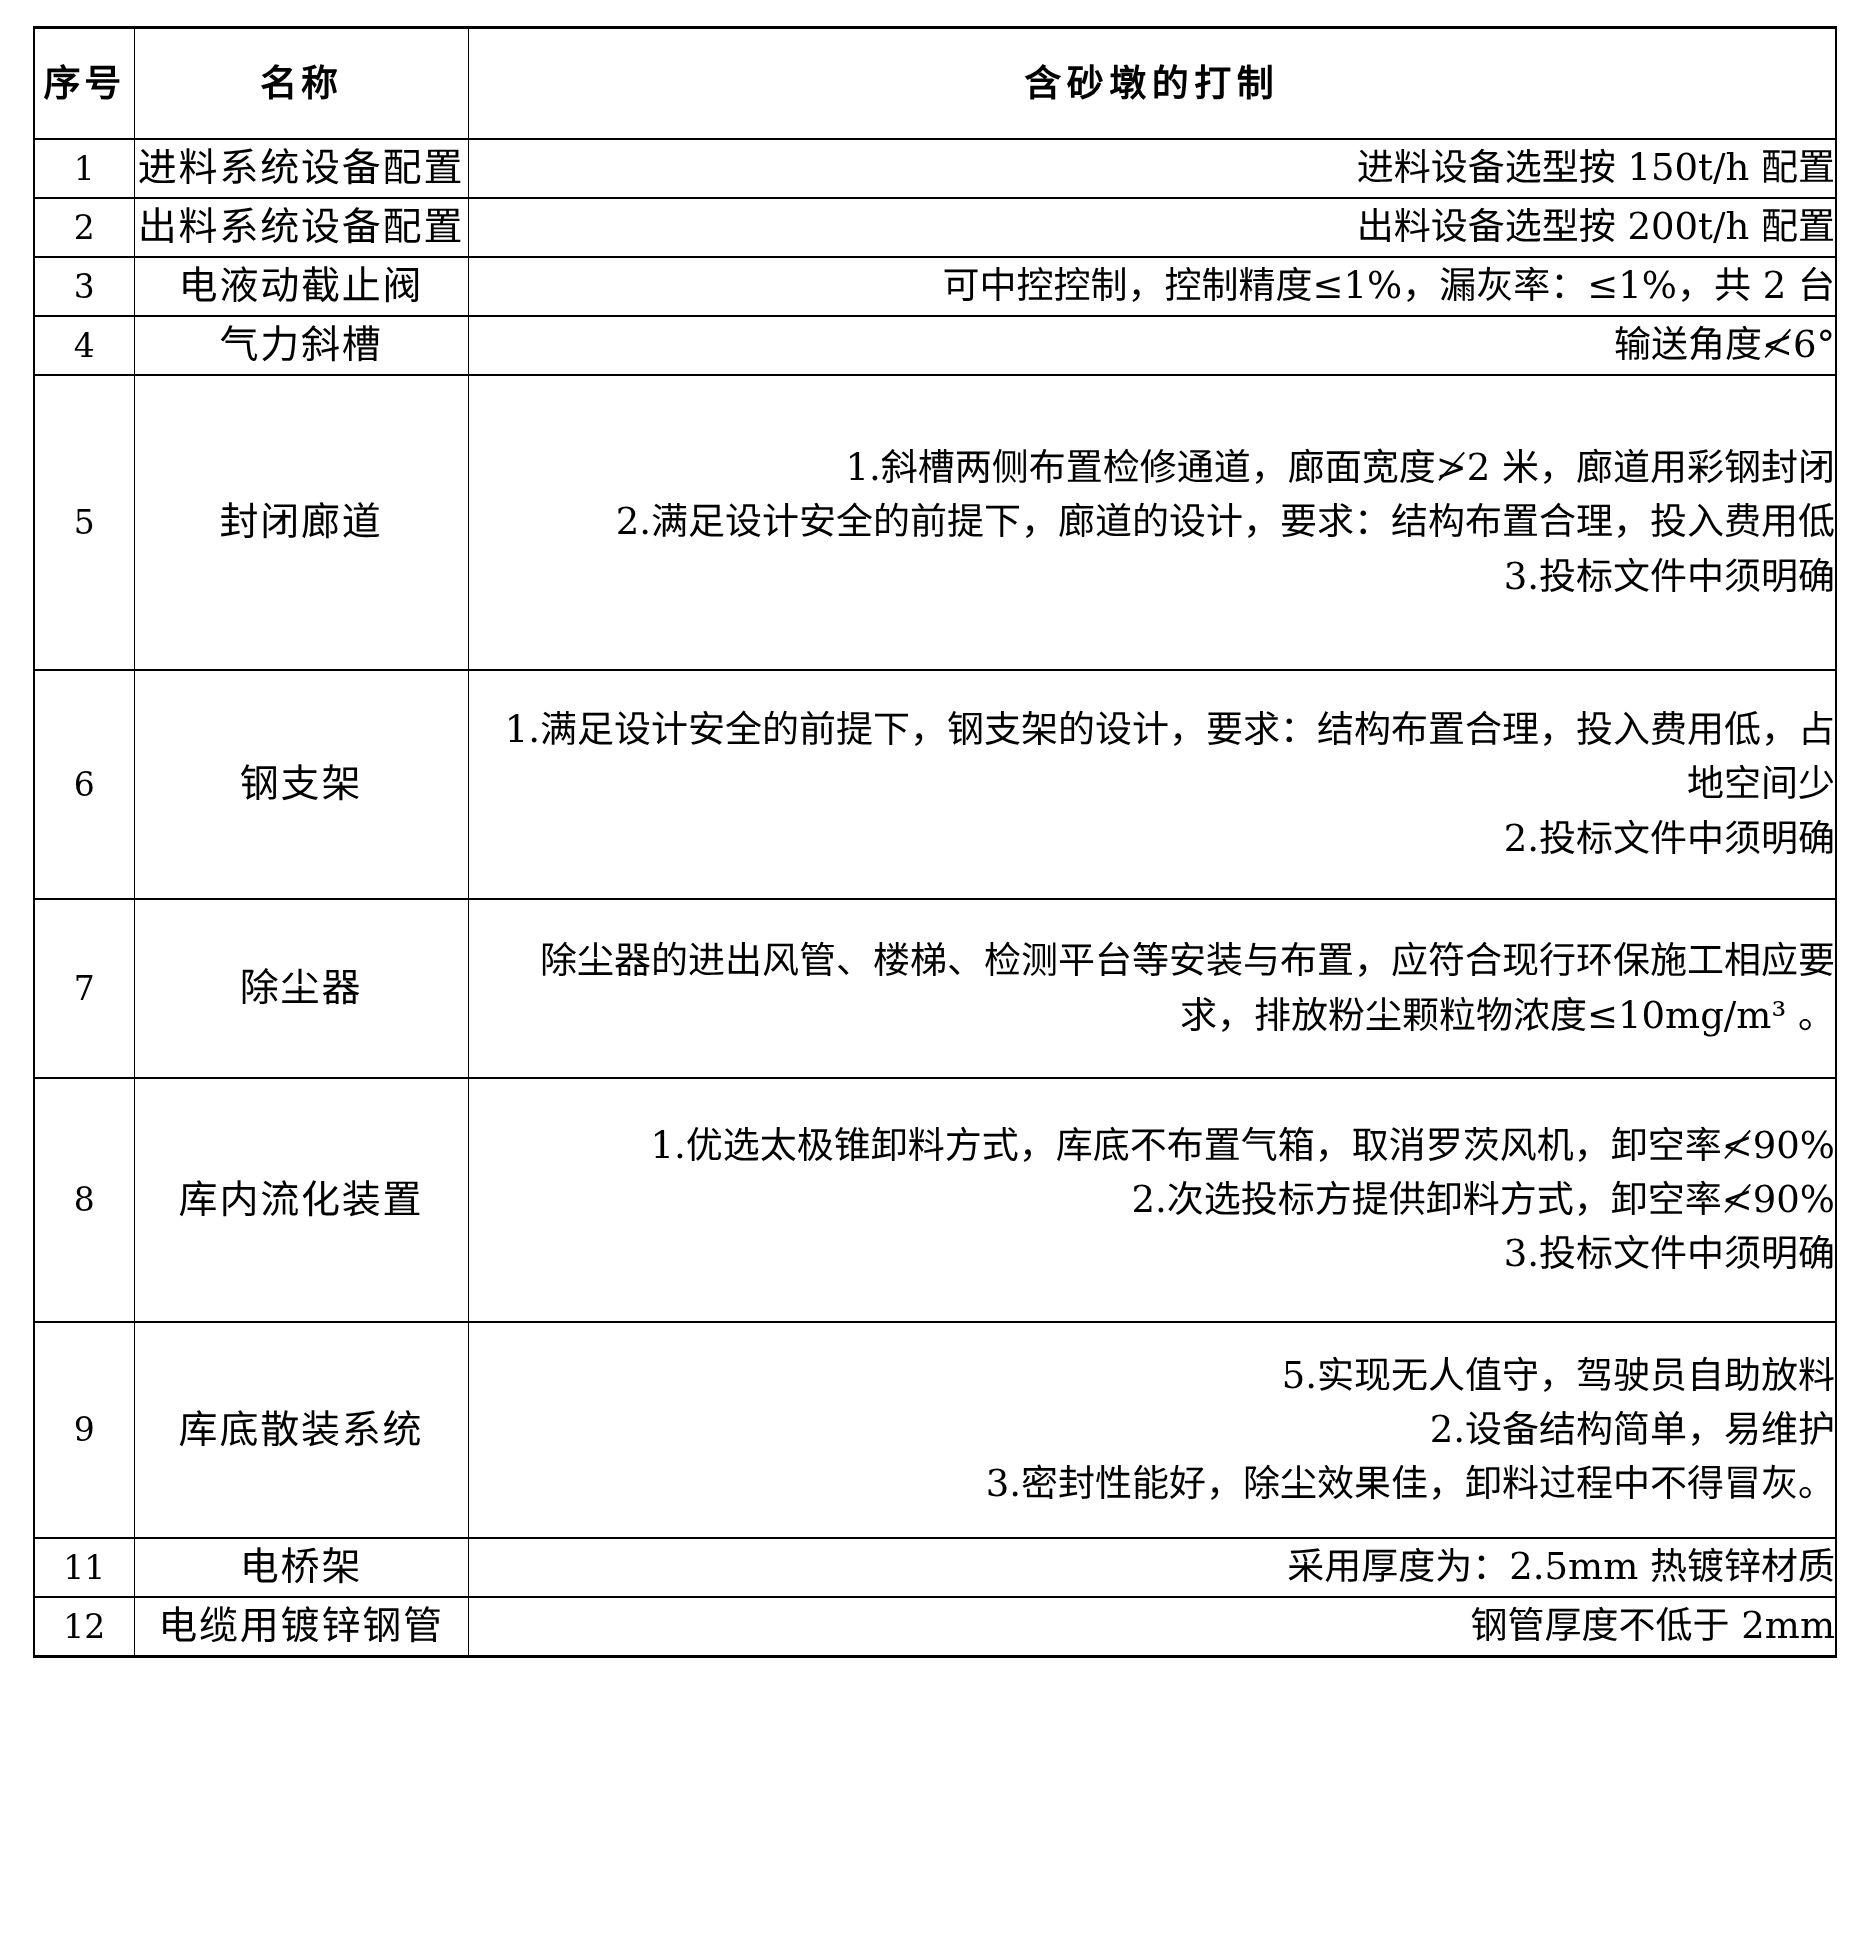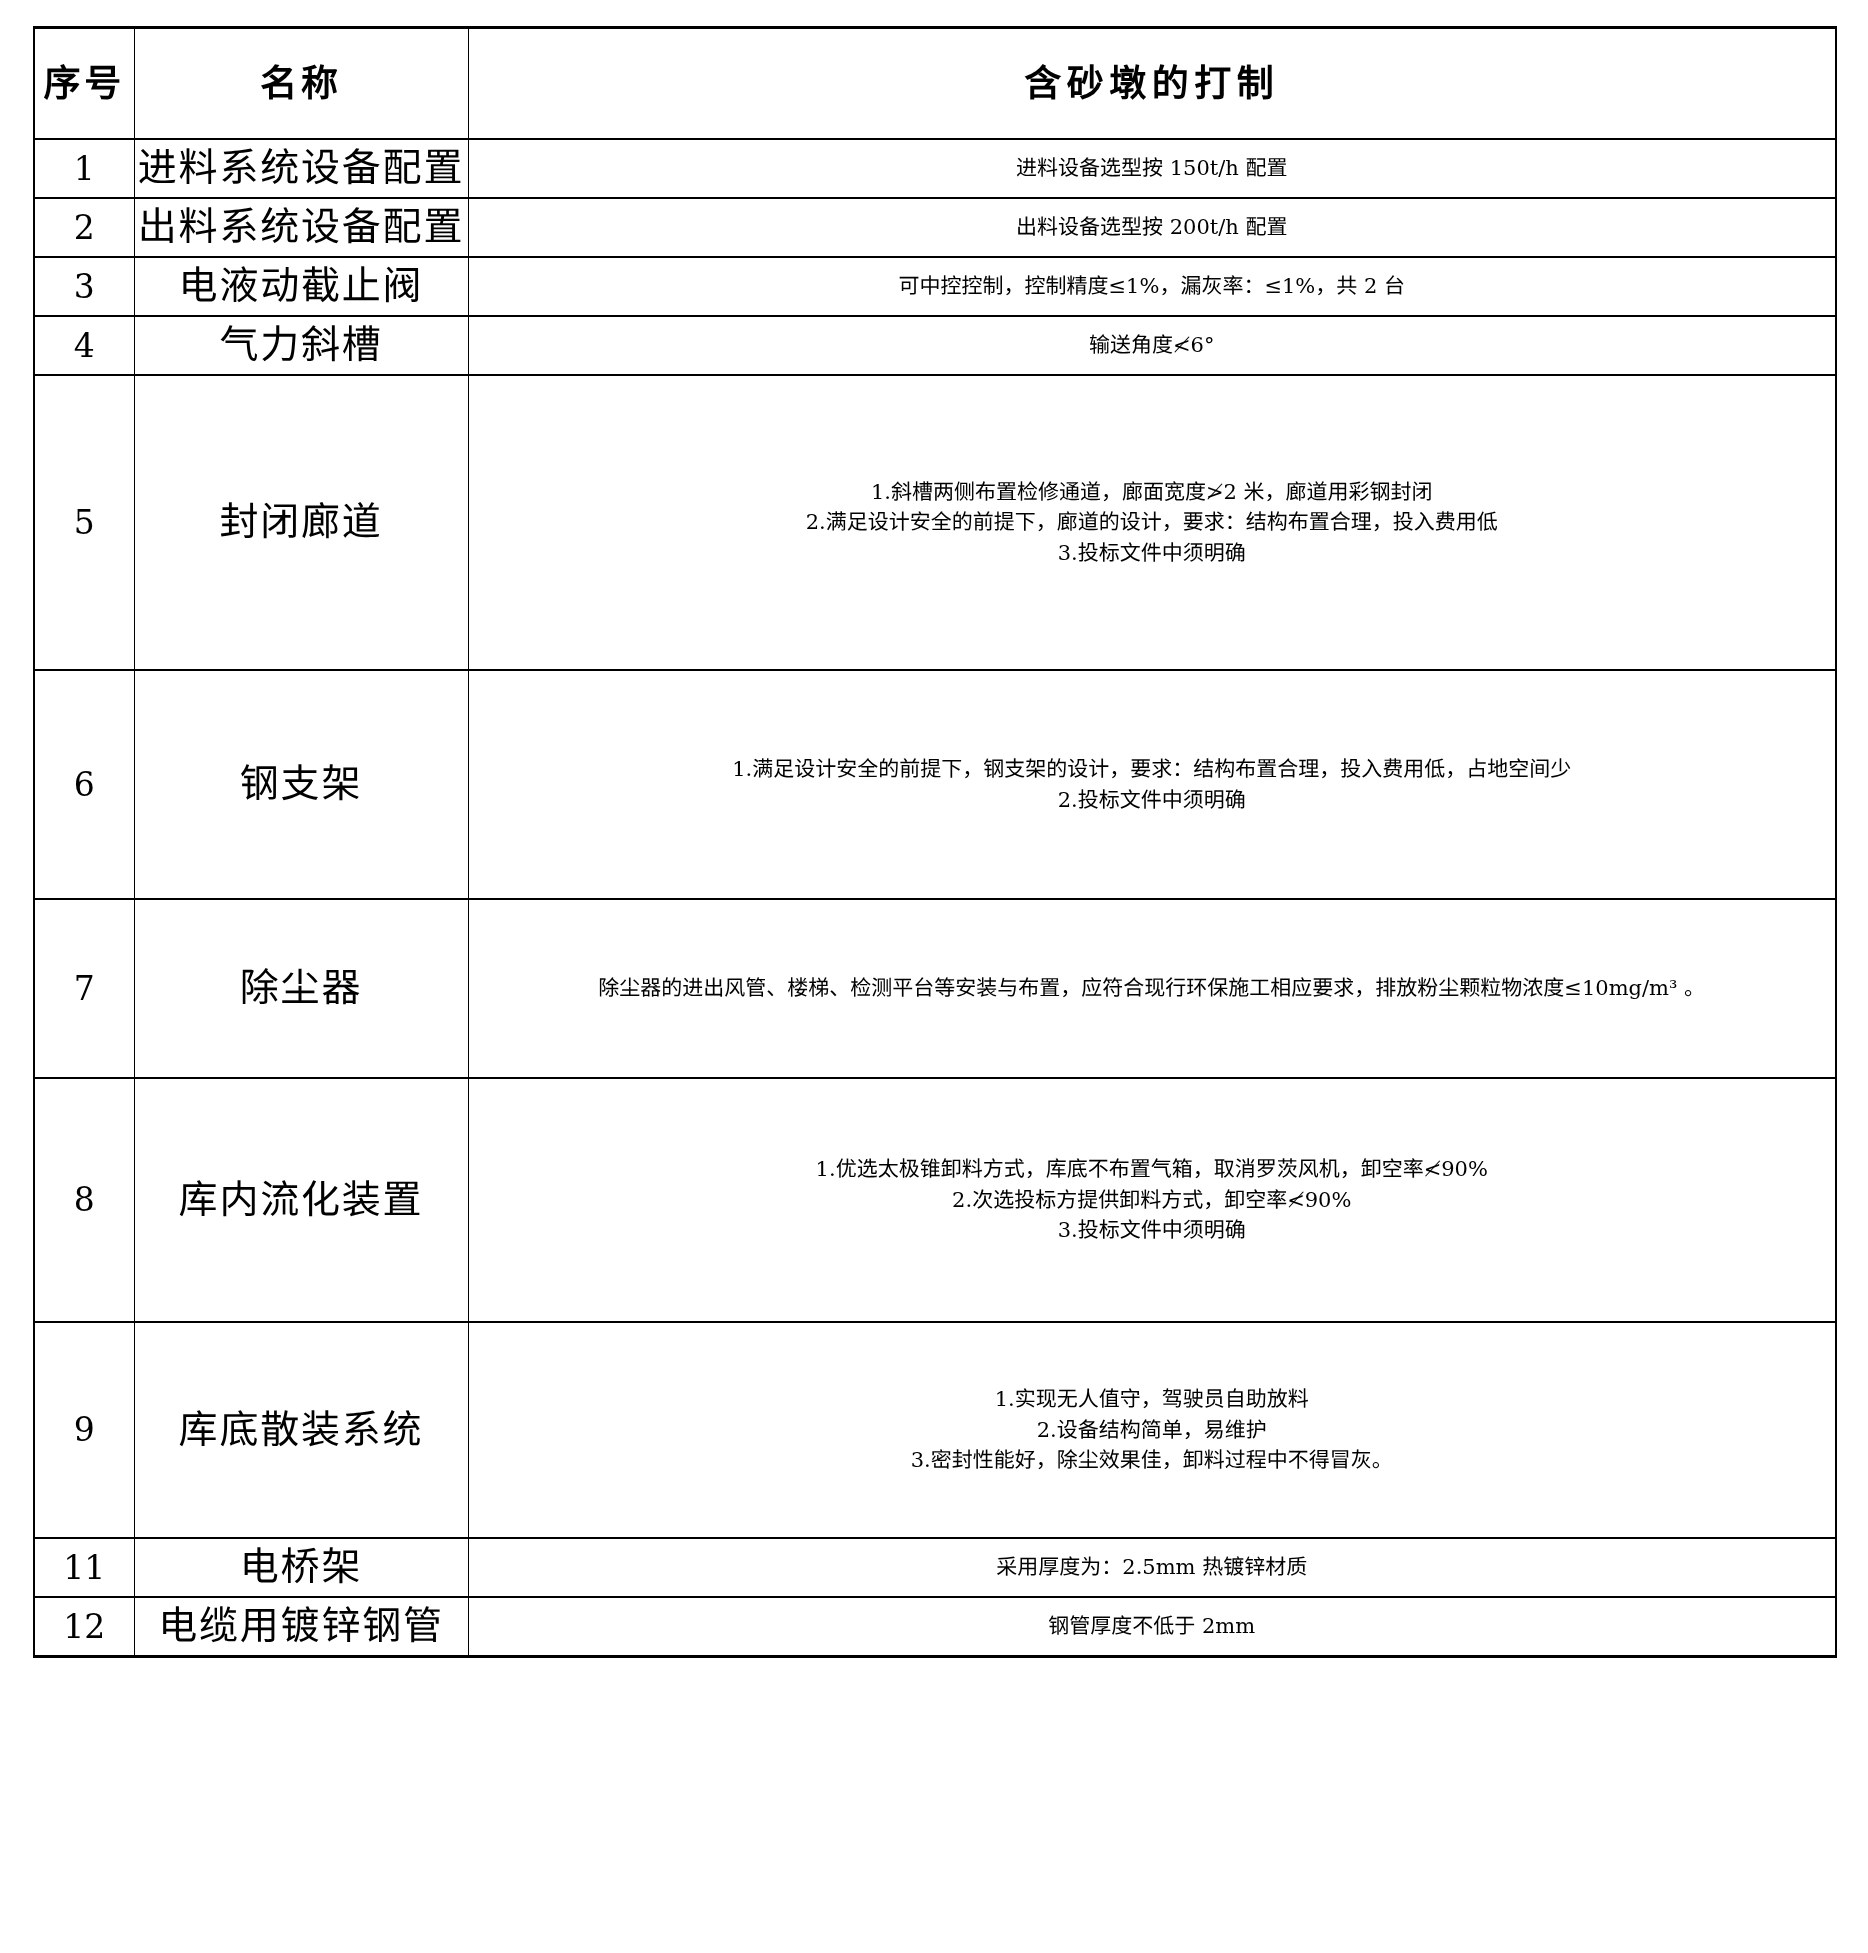--- a/index.html
+++ b/index.html
@@ -64,22 +64,22 @@
     font-size: 33px;
     line-height: 1.2;
   }
   td.col-name {
     text-align: center;
     font-size: 39px;
     line-height: 1.25;
     letter-spacing: 1.8px;
   }
   td.col-req {
-    text-align: center;
-    font-size: 21px;
+    text-align: right;
+    font-size: 37px;
     line-height: 1.46;
     padding: 7.4px 9.2px 7.4px 13px;
   }
   td.col-req .line {
     display: block;
     white-space: pre-wrap;
     word-break: break-word;
   }
   
   tr.short td { height: 57px; }
@@ -166,21 +166,21 @@
           <td class="col-req">
             <span class="line">1.优选太极锥卸料方式，库底不布置气箱，取消罗茨风机，卸空率≮90%</span>
             <span class="line">2.次选投标方提供卸料方式，卸空率≮90%</span>
             <span class="line">3.投标文件中须明确</span>
           </td>
         </tr>
         <tr class="tall-9">
           <td class="col-no">9</td>
           <td class="col-name">库底散装系统</td>
           <td class="col-req">
-            <span class="line">1.实现无人值守，驾驶员自助放料</span>
+            <span class="line">5.实现无人值守，驾驶员自助放料</span>
             <span class="line">2.设备结构简单，易维护</span>
             <span class="line">3.密封性能好，除尘效果佳，卸料过程中不得冒灰。</span>
           </td>
         </tr>
         <tr class="short">
           <td class="col-no">11</td>
           <td class="col-name">电桥架</td>
           <td class="col-req">
             <span class="line">采用厚度为：2.5mm 热镀锌材质</span>
           </td>

